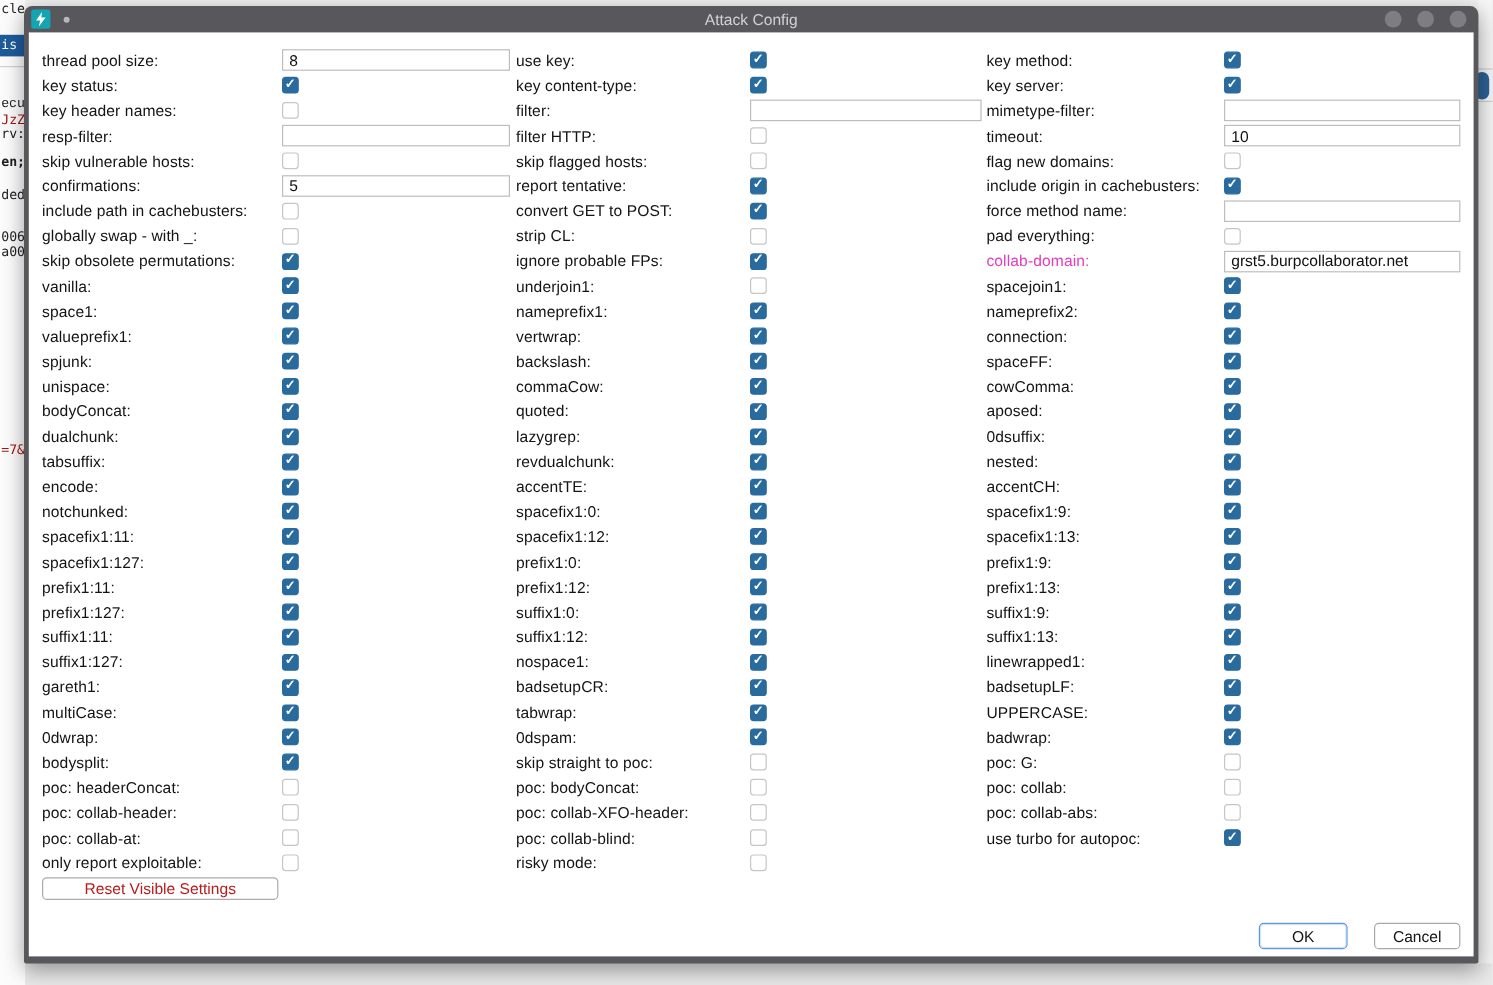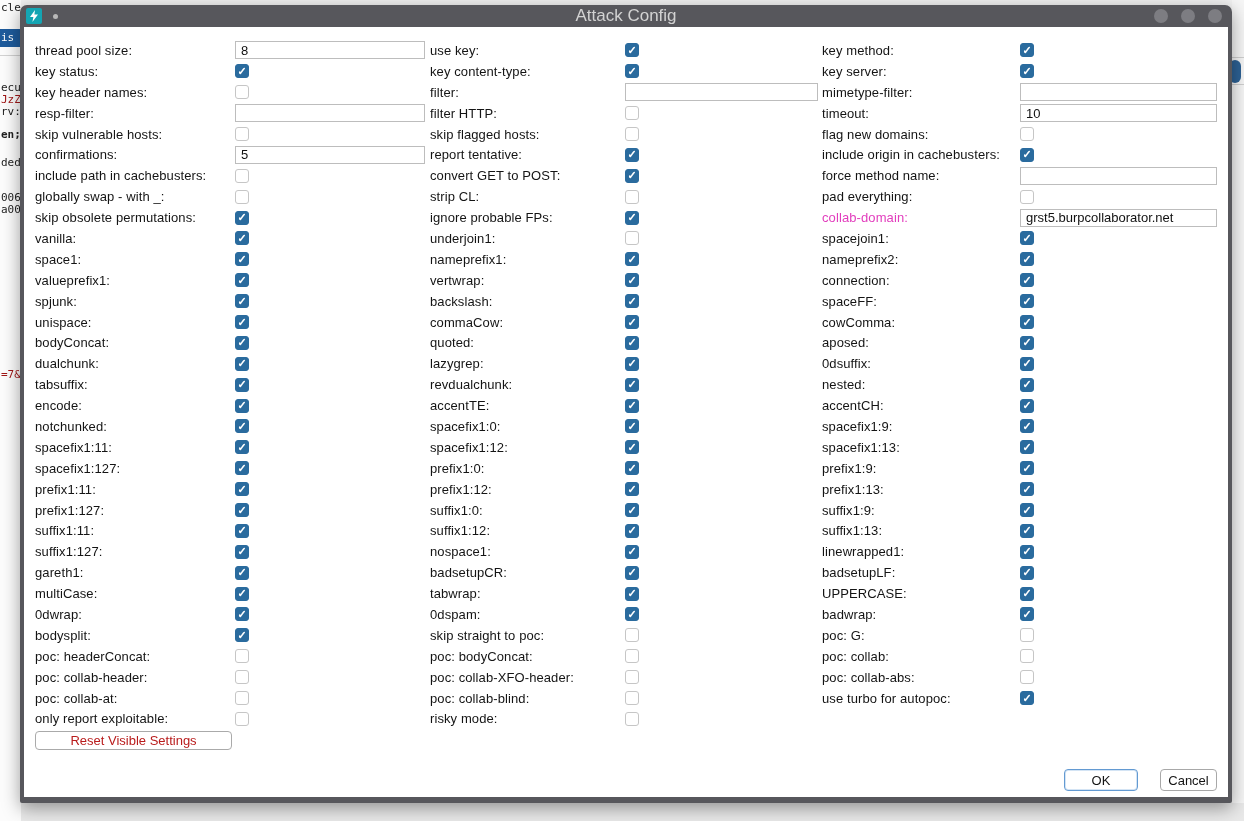--- a/index.html
+++ b/index.html
@@ -17,21 +17,21 @@
   .bg-right .line{position:absolute;left:0;width:12px;height:1px;background:#cfcfcf;}
   .bg-right .bluebtn{position:absolute;left:-3px;top:60px;width:12px;height:23px;background:#2d6295;border-radius:6px;}
   .bg-bottom{position:absolute;left:21px;right:0;top:803px;height:18px;background:#e9e9e9;}
   
   .dialog{position:absolute;left:20px;top:5px;width:1212px;height:798px;background:#57575c;
           border-radius:7px 7px 2px 2px;padding:0 4px 6px 4px;box-shadow:0 5px 18px rgba(0,0,0,.38);}
   .titlebar{position:relative;height:22px;display:flex;align-items:center;}
   .app-icon{width:16px;height:16px;margin-left:2px;background:#14a5b3;border-radius:2px;
             display:flex;align-items:center;justify-content:center;}
   .tb-dot{width:5px;height:5px;border-radius:50%;background:#b8b8b8;margin-left:11px;}
-  .tb-title{position:absolute;left:0;right:0;text-align:center;color:#d2d2d2;font-size:17px;}
+  .tb-title{position:absolute;left:0;right:0;text-align:center;color:#d2d2d2;font-size:13px;}
   .tb-circles{position:absolute;right:6px;top:4px;display:flex;gap:13px;}
   .tb-circle{width:14px;height:14px;border-radius:50%;background:#7d7d82;}
   .body{position:relative;width:1204px;height:770px;background:#ffffff;}
   
   .col{position:absolute;top:13px;}
   .col1{left:11px;--ctl:200px;--inw:190px;}
   .col2{left:406px;--ctl:195px;--inw:193px;}
   .col3{left:798px;--ctl:198px;--inw:197px;}
   .row{position:relative;height:20.9px;display:flex;align-items:center;}
   .lbl{font-size:13px;color:#141414;white-space:nowrap;letter-spacing:.1px;}
@@ -41,34 +41,34 @@
        font:13px "Liberation Sans",sans-serif;color:#111;padding:0 5px;outline:none;}
   .cb{width:14px;height:14px;border-radius:3px;display:flex;align-items:center;justify-content:center;cursor:default;}
   .cb.un{background:#fff;border:1px solid #c6c6c6;}
   .cb.ck{background:#2a6b9e;border:1px solid #2a6b9e;}
   .cb .mark{color:#fff;font-size:11px;font-weight:bold;line-height:1;transform:translateY(-.5px);}
   .reset-btn{width:197px;height:19px;margin-top:1px;background:#fff;border:1px solid #aaaaaa;
              border-radius:4px;font:13px "Liberation Sans",sans-serif;color:#b91c1c;}
   .footer{position:absolute;right:11px;bottom:6px;display:flex;gap:22px;}
   .fbtn{height:22px;background:#fff;border-radius:4px;font:13px "Liberation Sans",sans-serif;color:#141414;}
   .fbtn.ok{width:74px;border:1px solid #639ad2;box-shadow:0 0 0 1px #d4e4f4 inset;}
-  .fbtn.cancel{width:57px;border:1px solid #a8a8a8;}
+  .fbtn.cancel{width:72px;border:1px solid #a8a8a8;}
 </style>
 </head>
 <body>
 
 <div class="stage">
 
   <div class="bg-left">
     <div class="bg-bluebar"></div>
     <div class="bg-line" style="top:55px"></div>
     <div id="bg-frags">
         <span class="frag" style="top: 1px;">cle</span>
         <span class="frag white" style="top: 31px;">is c</span>
-        <span class="frag" style="top: 81px;">ecu</span>
+        <span class="frag" style="top: 81px; font-family: Liberation Mono, monospace;">ecu</span>
         <span class="frag red" style="top: 93px;">JzZ</span>
         <span class="frag" style="top: 105px;">rv:</span>
         <span class="frag" style="top: 117px; padding-left: 27px;">ica</span>
         <span class="frag" style="top: 128px; font-weight: bold;">en;</span>
         <span class="frag" style="top: 156px;">ded</span>
         <span class="frag" style="top: 191px;">006</span>
         <span class="frag" style="top: 203px;">a00</span>
         <span class="frag red" style="top: 368px;">=7&amp;</span>
       </div>
   </div>

